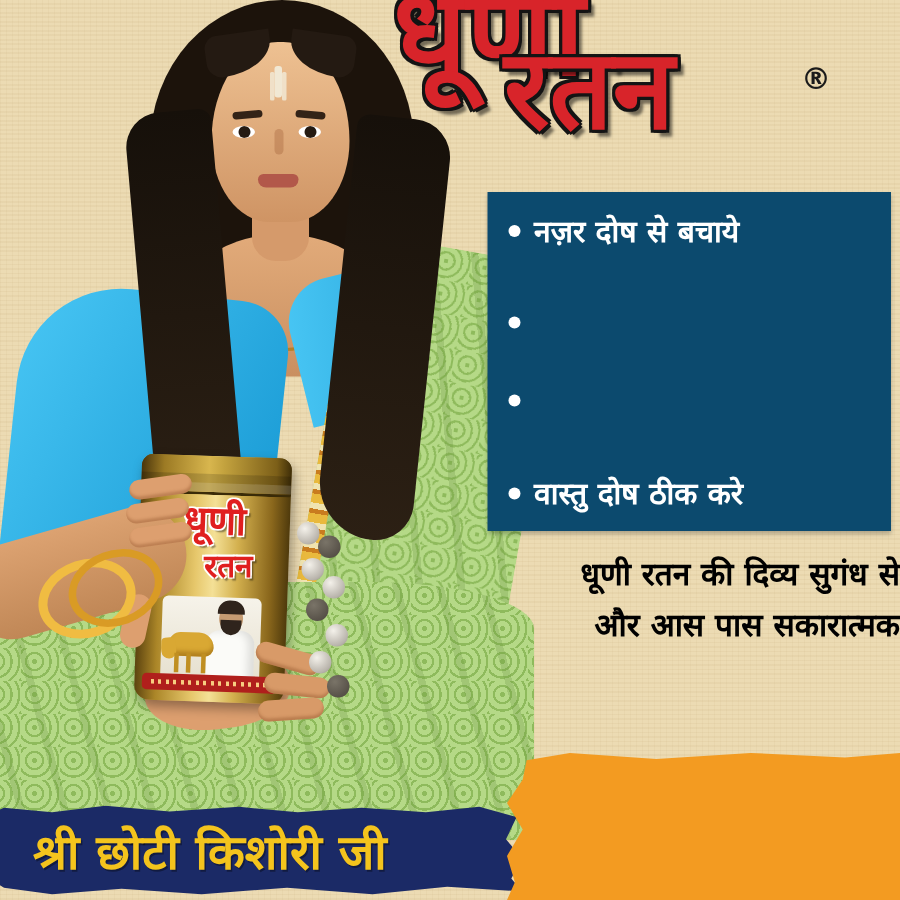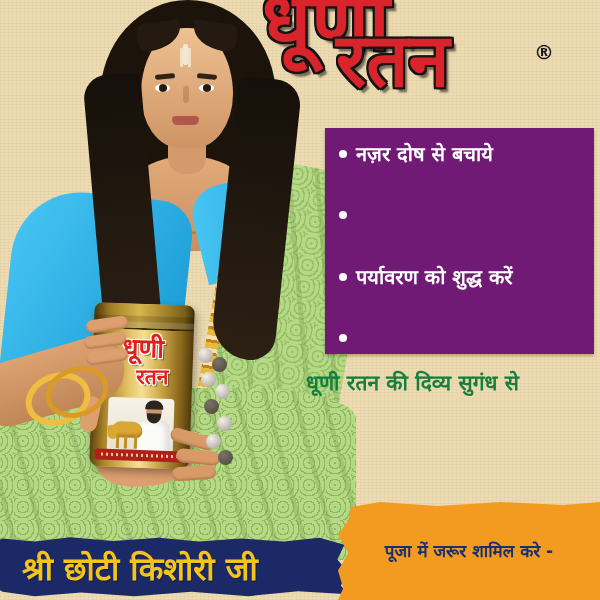--- a/index.html
+++ b/index.html
@@ -130,30 +130,30 @@
   
   .title-line{position:absolute;font-weight:800;color:#d8242a;line-height:1.05;white-space:nowrap;
     text-shadow:-2px -2px 0 #141414,2px -2px 0 #141414,-2px 2px 0 #141414,2px 2px 0 #141414,
       0 -2px 0 #141414,0 2px 0 #141414,-2px 0 0 #141414,2px 0 0 #141414,4px 5px 2px rgba(0,0,0,.5);
     z-index:10;}
   .t1{left:262px;top:-20px;font-size:80px;}
   .t2{left:336px;top:22px;font-size:74px;}
   .reg{position:absolute;left:534px;top:40px;font-size:20px;font-weight:700;color:#1a1a1a;
     text-shadow:none;z-index:10;}
   
-  .benefits{left:325px;top:128px;width:269px;height:226px;background:#701a75;z-index:10;
+  .benefits{left:325px;top:128px;width:269px;height:226px;background:#0c4a6e;z-index:10;
     box-shadow:0 2px 3px rgba(0,0,0,.25);}
   .benefits ul{margin:0;height:202px;padding:12px 8px 12px 12px;list-style:none;
     display:flex;flex-direction:column;justify-content:space-between;}
   .benefits li{display:flex;align-items:center;gap:9px;color:#fff;
     font-size:20px;font-weight:600;white-space:nowrap;}
   .dot{width:8px;height:8px;border-radius:50%;background:#fff;flex:0 0 8px;margin-left:2px;}
   
-  .desc{left:306px;top:366px;width:294px;text-align:left;
-    font-size:21px;line-height:34px;font-weight:700;color:#15803d;z-index:10;}
+  .desc{left:306px;top:366px;width:294px;text-align:right;
+    font-size:21px;line-height:34px;font-weight:700;color:#000000;z-index:10;}
   
   .cta{left:338px;top:502px;width:262px;height:98px;background:#f39b21;z-index:10;
     display:flex;flex-direction:column;justify-content:center;text-align:center;
     font-size:17px;line-height:28px;font-weight:700;color:#17306e;
     clip-path:polygon(5% 5%,16% 0%,38% 4%,62% 0%,86% 3%,100% 0%,100% 100%,0% 100%,2% 88%,0% 70%,4% 52%,0% 34%,4% 18%);}
   
   .sig-band{left:-8px;top:536px;width:356px;height:62px;background:#1b2a66;z-index:9;
     clip-path:polygon(0% 12%,3% 4%,12% 9%,22% 2%,34% 8%,47% 3%,58% 9%,70% 4%,82% 9%,92% 3%,99% 14%,97% 38%,100% 58%,98% 80%,100% 94%,86% 89%,72% 97%,56% 90%,40% 97%,25% 91%,12% 97%,3% 90%,0% 80%);}
   .sig{position:absolute;left:30px;top:50%;transform:translateY(-50%);
     font-size:32px;font-weight:800;color:#f4c41d;white-space:nowrap;
@@ -241,32 +241,32 @@
     <ul>
       <li>
           <span class="dot"></span>
           <span>नज़र दोष से बचाये</span>
         </li>
       <li>
           <span class="dot"></span>
         </li>
       <li>
           <span class="dot"></span>
-          <span>पर्यावरण को शुद्ध करें</span>
-        </li>
-      <li>
-          <span class="dot"></span>
+        </li>
+      <li>
+          <span class="dot"></span>
+          <span>वास्तु दोष ठीक करे</span>
         </li>
     </ul>
   </div>
 
   <div class="abs desc">
     <div>धूणी रतन की दिव्य सुगंध से</div>
+    <div>और आस पास सकारात्मक</div>
   </div>
 
   <div class="abs cta">
-    <div>पूजा में जरूर शामिल करे -</div>
   </div>
 
   <div class="abs sig-band">
     <div class="sig">श्री छोटी किशोरी जी</div>
   </div>
 </div>
 
 </body></html>

